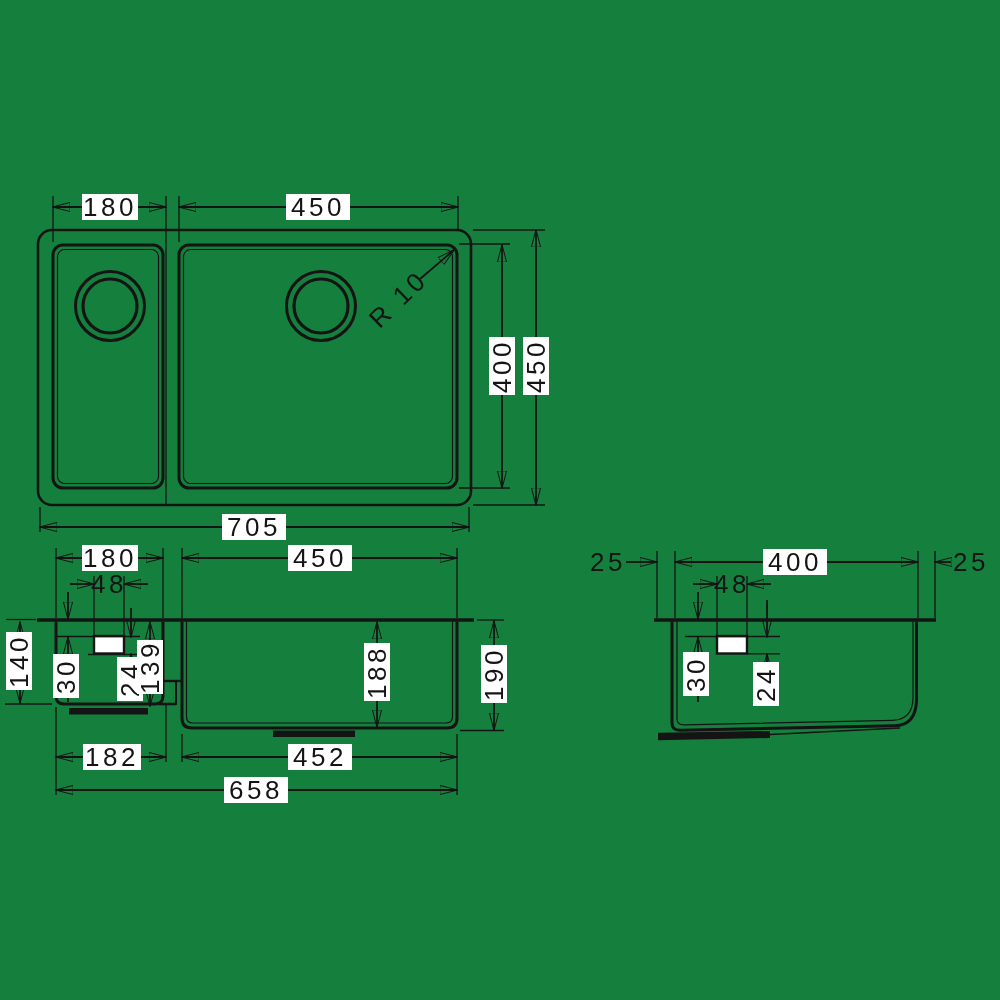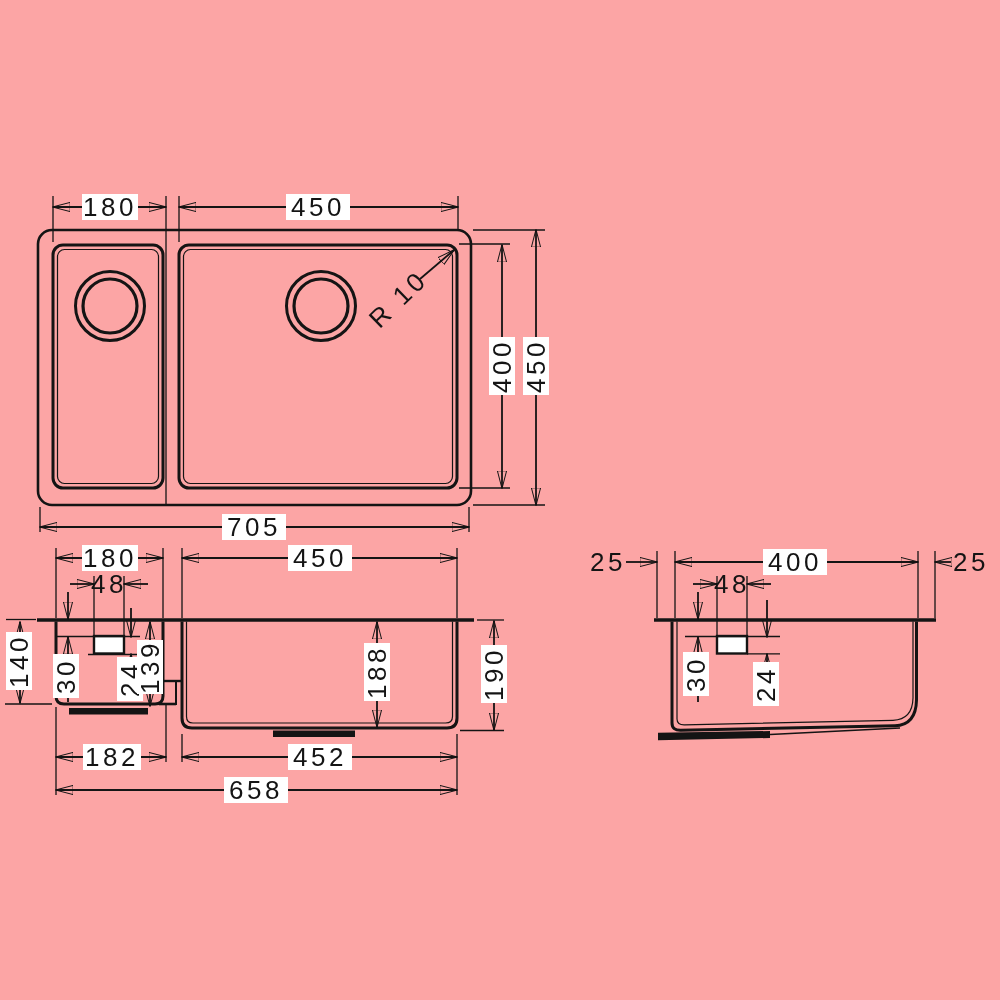--- a/index.html
+++ b/index.html
@@ -1,16 +1,16 @@
 <!DOCTYPE html>
 <html><head>
 <meta charset="utf-8">
 <style>
   html,body{margin:0;padding:0;background:#fff;}
-  .sheet{width:1000px;height:1000px;background:#fca5a5;position:relative;overflow:hidden;text-align:center;}
+  .sheet{width:1000px;height:1000px;background:#15803d;position:relative;overflow:hidden;text-align:center;}
   svg{display:block;}
   svg line, svg path, svg rect, svg circle{stroke:#141414;fill:none;stroke-linecap:butt;}
   .thick{stroke-width:3.3;}
   .med{stroke-width:2.6;}
   .bowl{stroke-width:3;}
   .inner{stroke-width:1.2;}
   .dim{stroke-width:1.8;}
   .thin{stroke-width:1.3;}
   .drain{stroke-width:2.4;fill:#fff;}
   .fillblk{fill:#141414;stroke:none;}

